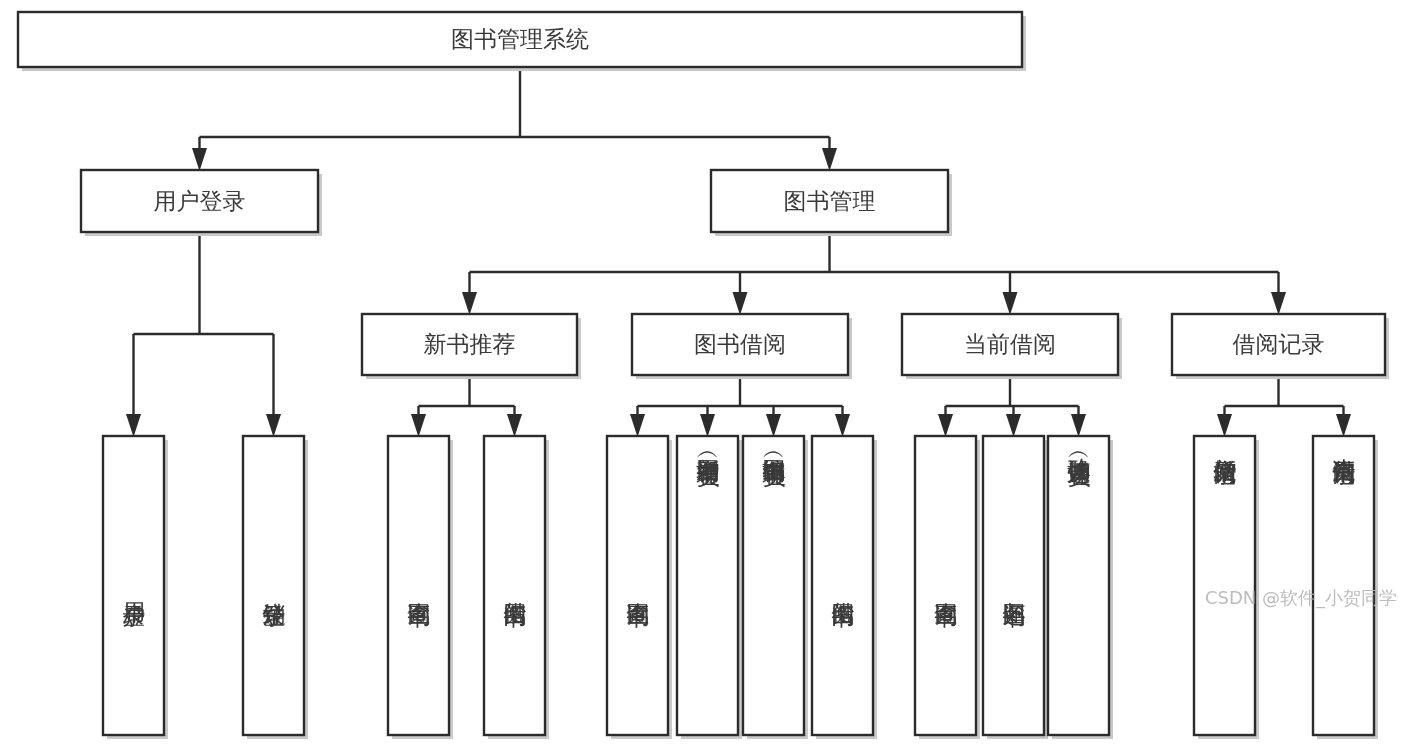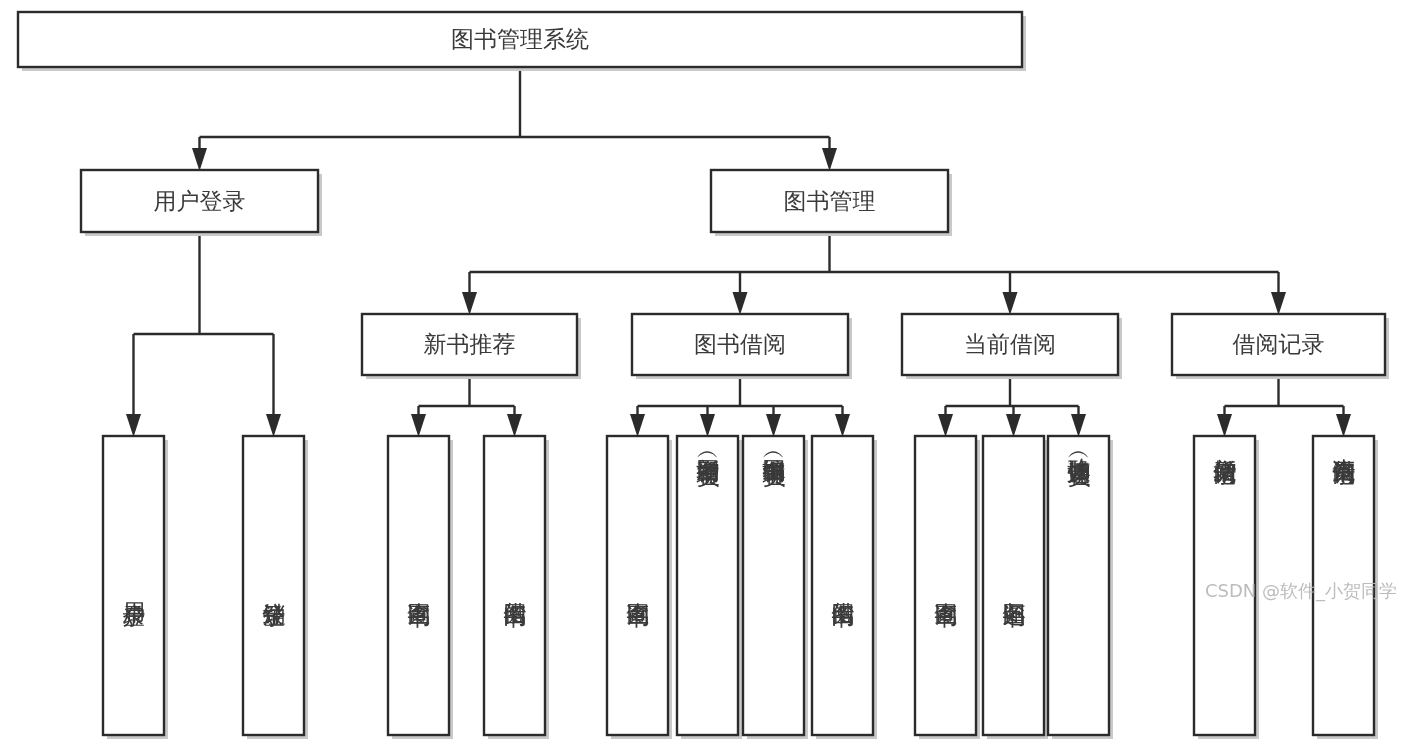--- a/index.html
+++ b/index.html
@@ -64,21 +64,21 @@
     letter-spacing: 1px;
     white-space: nowrap;
     display: flex;
     align-items: center;
     justify-content: flex-start;
     pointer-events: none;
   }
   .watermark {
     position: absolute;
     right: 8px;
-    bottom: 13px;
+    bottom: 6px;
     color: #b9b9b9;
     font-family: "DejaVu Sans", "Liberation Sans", sans-serif;
     font-size: 18px;
     white-space: nowrap;
     opacity: 0.95;
   }
 </style>
 </head>
 <body>
 

